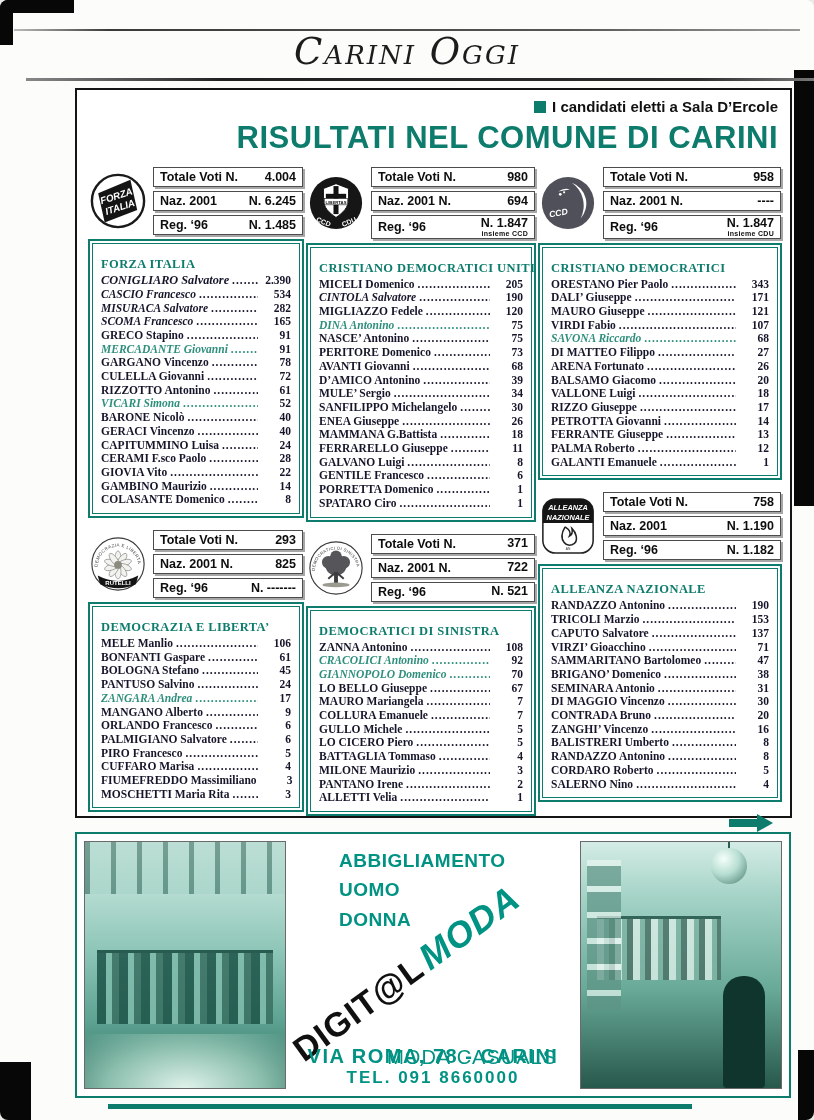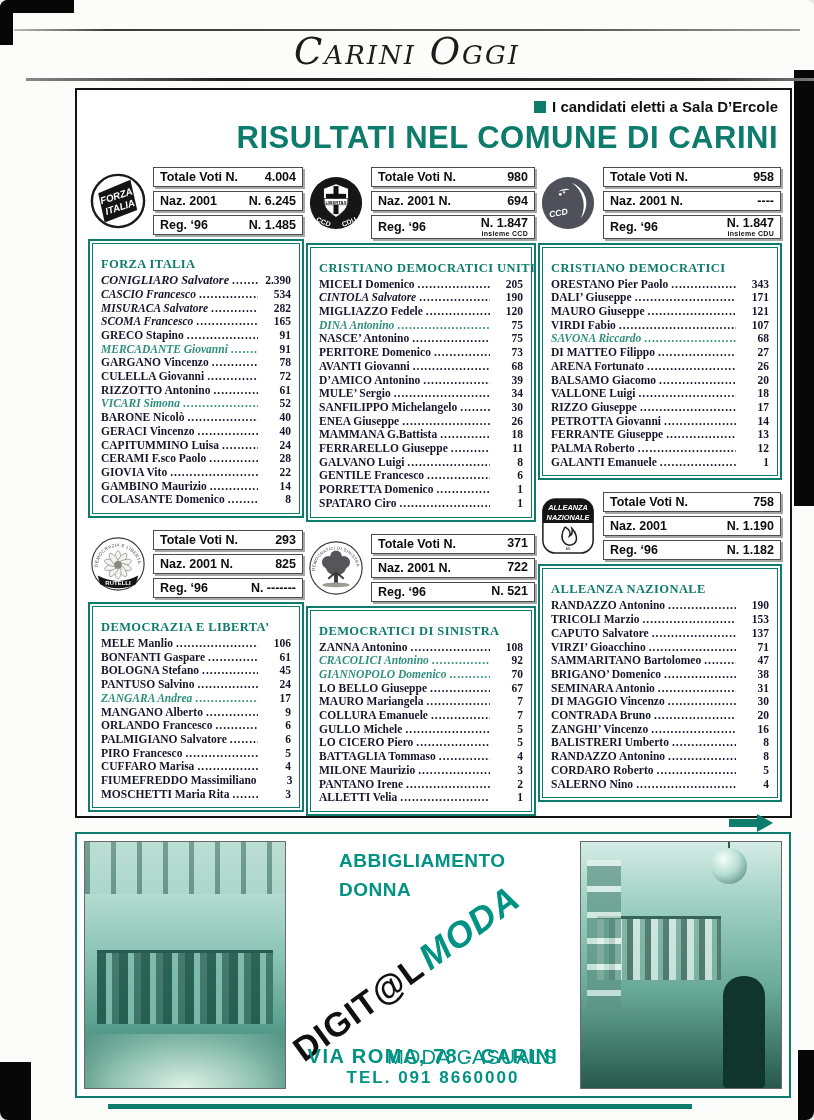--- a/index.html
+++ b/index.html
@@ -939,20 +939,21 @@
 
   <div class="adbox">
     <div class="photo photo-left">
       <div class="beams"></div>
         <div class="rack"></div>
         <div class="floor"></div>
     </div>
     <div class="ad-center">
       <div class="ad-lines">
         <div>ABBIGLIAMENTO</div>
+        <div>UOMO</div>
         <div>DONNA</div>
       </div>
       <div class="ad-brand">
         <span class="b-black">DIGIT@L</span>
         <span class="b-teal">MODA</span>
       </div>
       <div class="ad-subtitle">MODA CASUALS</div>
       <div class="ad-address">
         <div class="a1">VIA ROMA, 78 - CARINI</div>
         <div class="a2">TEL. 091 8660000</div>

